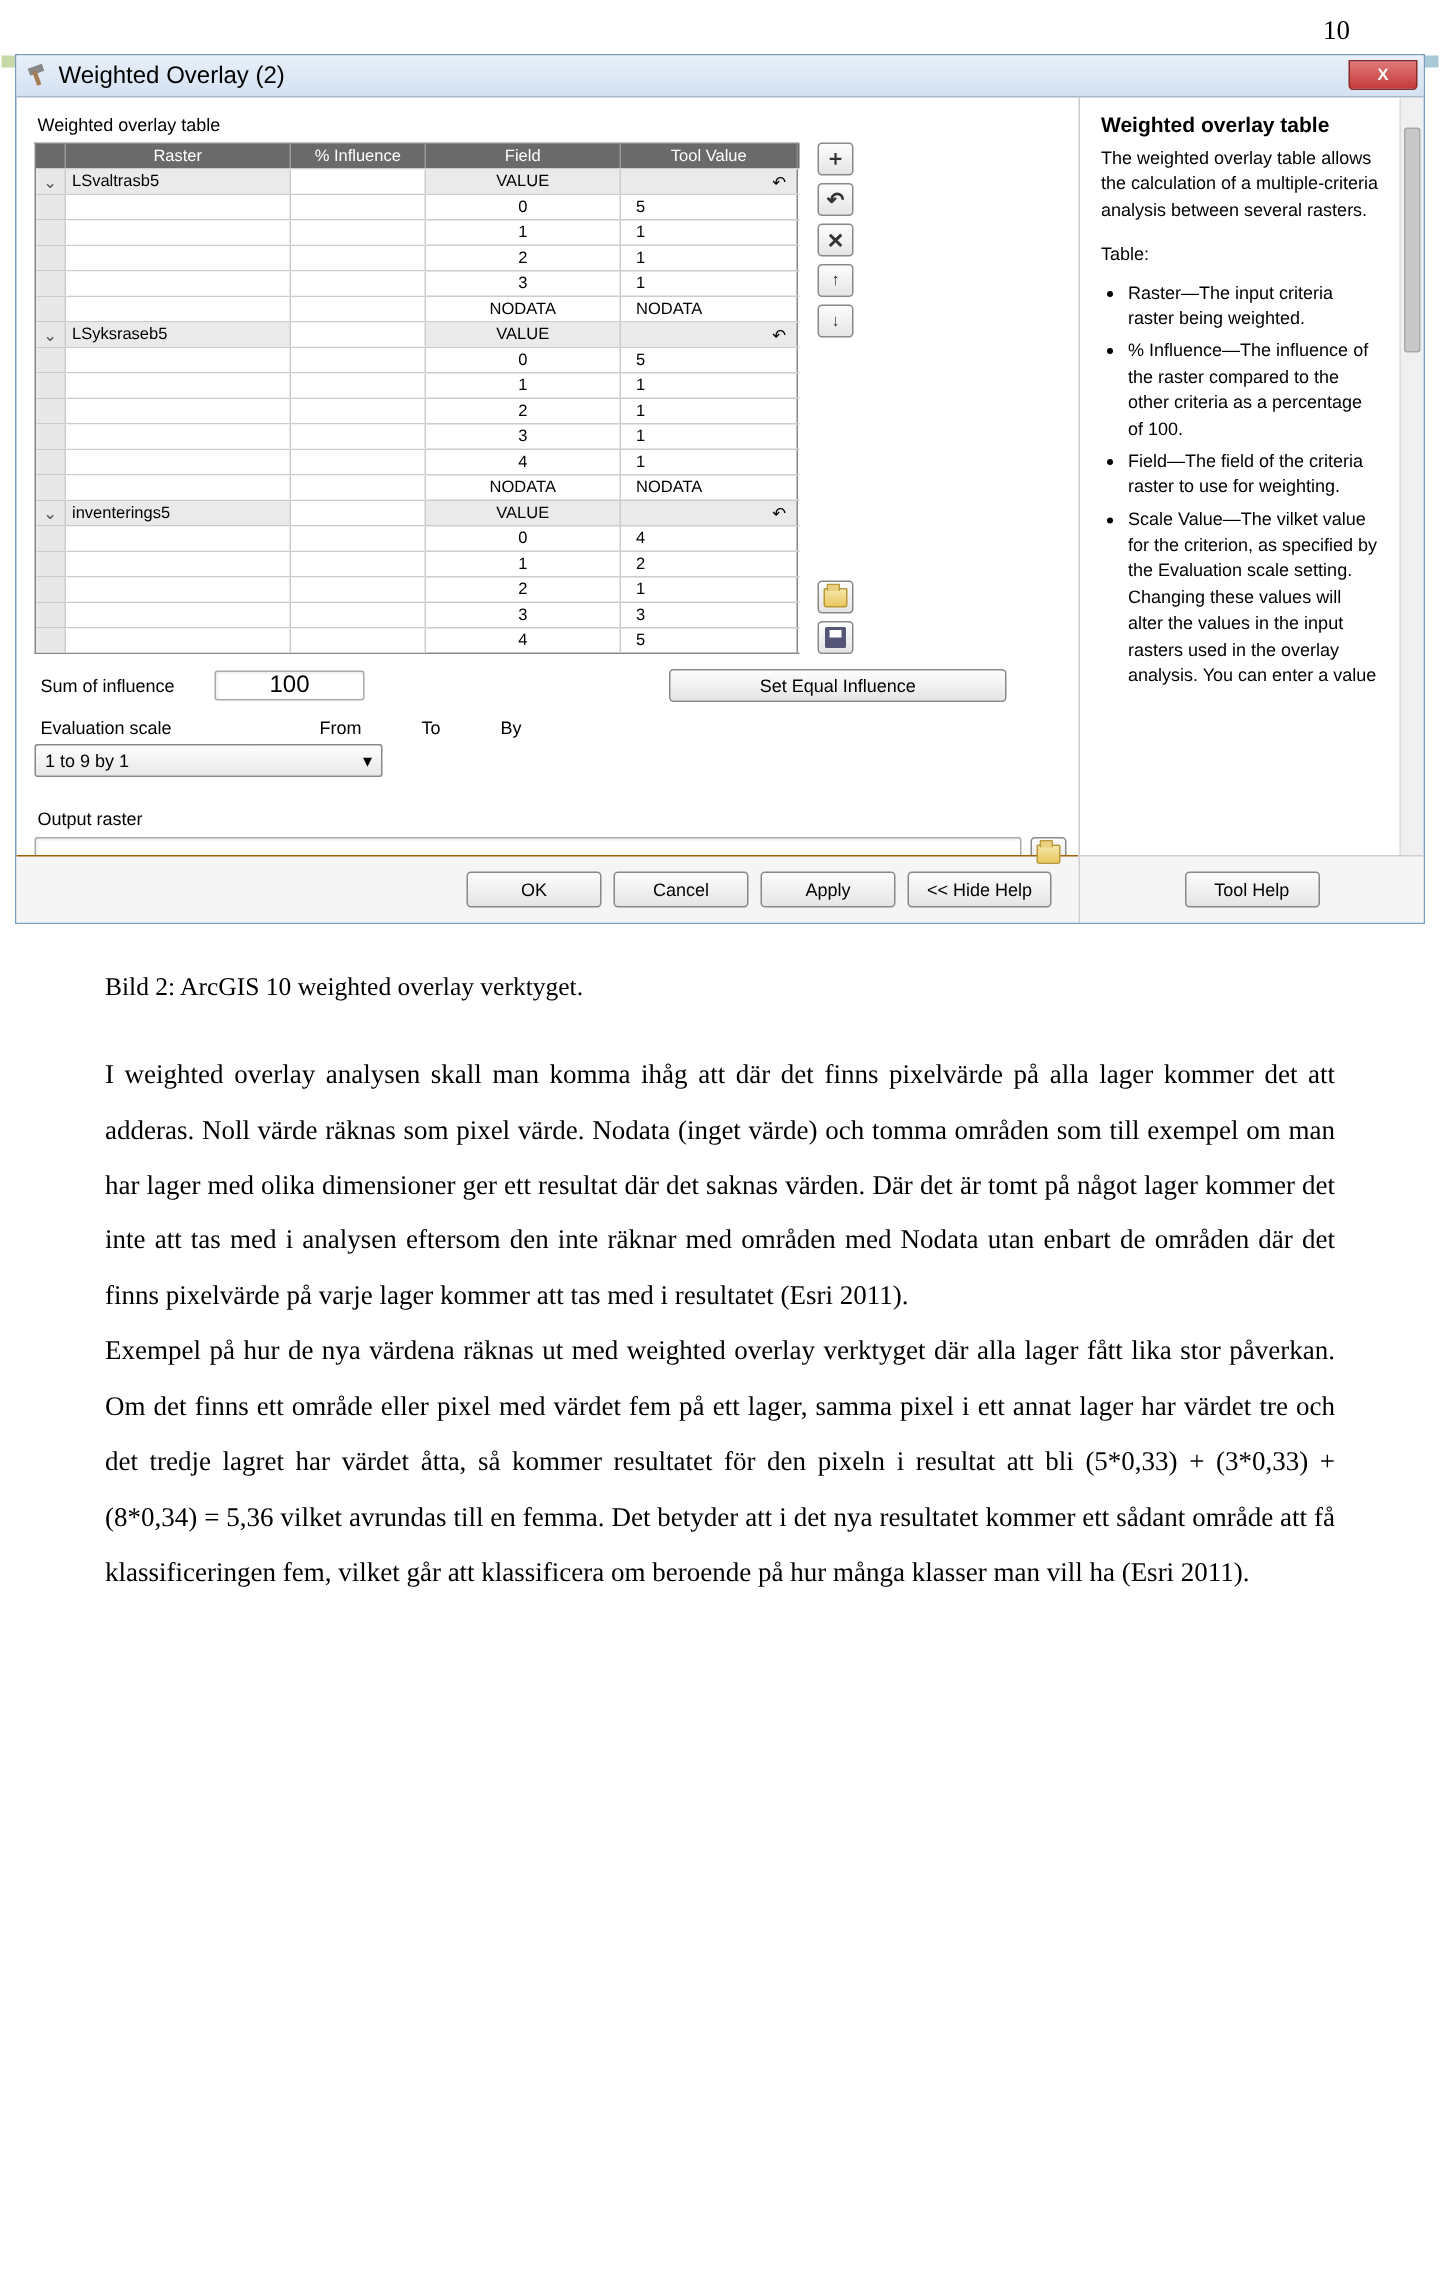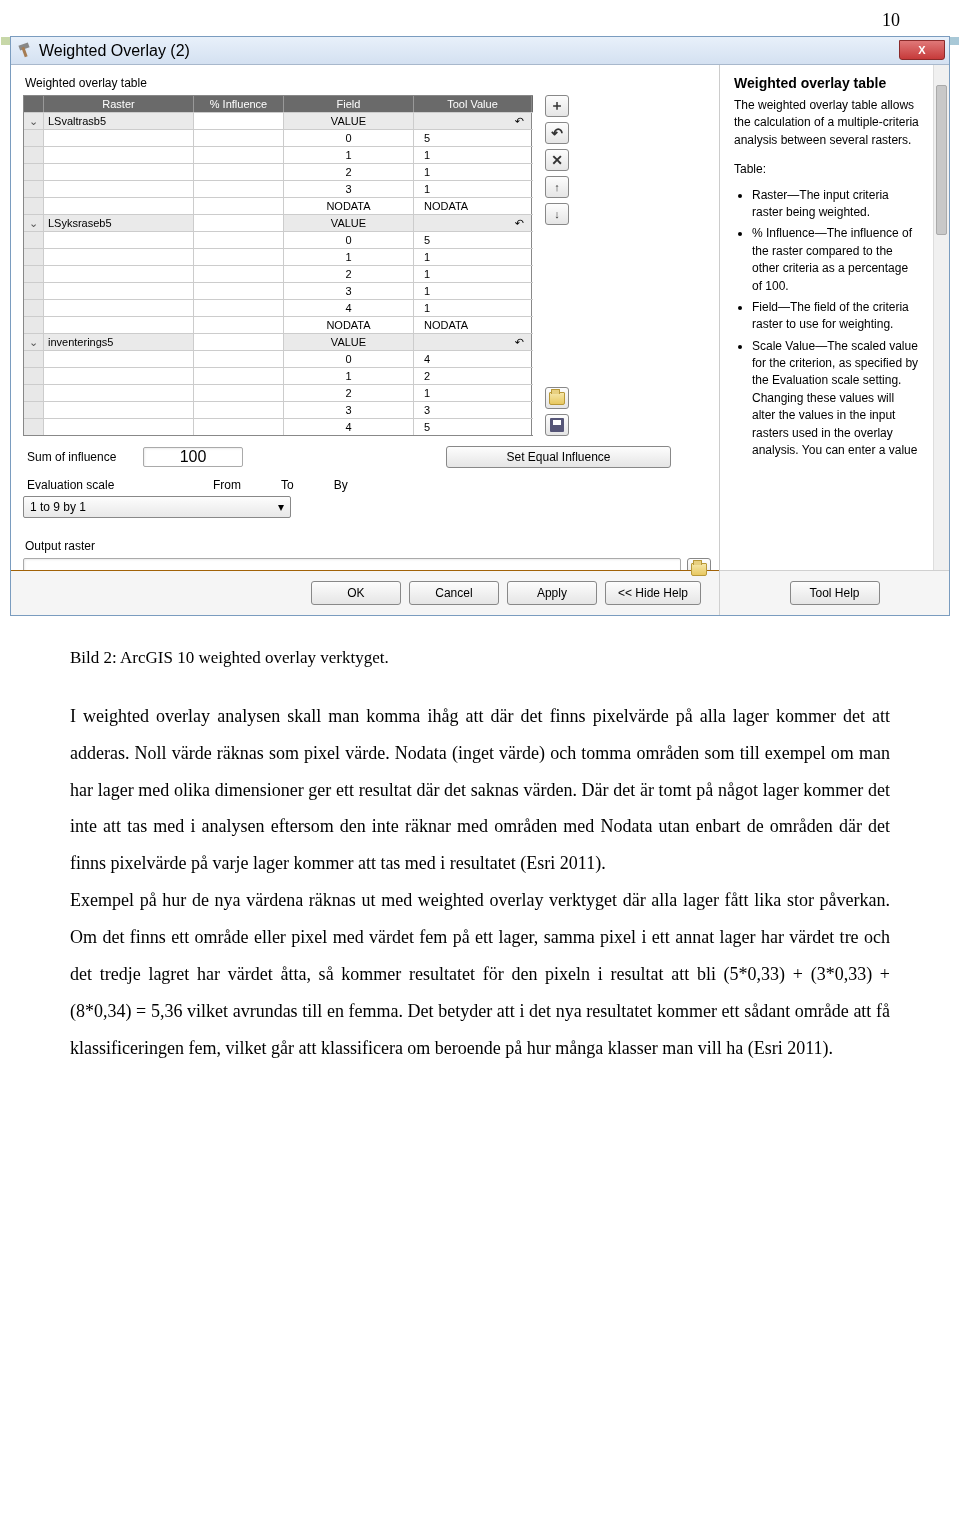--- a/index.html
+++ b/index.html
@@ -36,21 +36,21 @@
   .trow.data-row .col-field { justify-content:center; }
   .trow.data-row .col-scale { justify-content:flex-start; padding-left:10px; }
   .side-btns { width: 40px; padding-left: 8px; display:flex; flex-direction:column; gap:5px; align-items:center; }
   .sq-btn { width: 24px; height: 22px; border: 1px solid #888; background: linear-gradient(#fdfdfd,#e5e5e5); border-radius:3px; display:flex; align-items:center; justify-content:center; font-size:14px; font-weight:bold; color:#333; }
   .sq-btn.arrow { font-size:11px; }
   .form-row { display:flex; align-items:center; margin-top:10px; }
   .form-row label { font-size:12px; width:120px; padding-left:4px; }
   .inset-input { border:1px solid #aaa; background:#fff; height:20px; padding:0 6px; font-size:16px; display:flex; align-items:center; border-radius:2px; box-shadow: inset 1px 1px 2px rgba(0,0,0,0.08); }
   .sum-input { width:100px; justify-content:center; }
   .wide-btn { flex-grow:0; width:225px; height:22px; border:1px solid #888; background:linear-gradient(#fdfdfd,#e5e5e5); border-radius:3px; display:flex; align-items:center; justify-content:center; font-size:12px; margin-left:auto; margin-right:40px; }
-  .eval-dropdown { width: 268px; height:22px; border:1px solid #888; border-radius:2px; background:linear-gradient(#fdfdfd,#e8e8e8); display:flex; align-items:center; justify-content:space-between; padding:0 6px; font-size:12px; }
+  .eval-dropdown { width: 232px; height:22px; border:1px solid #888; border-radius:2px; background:linear-gradient(#fdfdfd,#e8e8e8); display:flex; align-items:center; justify-content:space-between; padding:0 6px; font-size:12px; }
   .fromtoby { display:flex; gap:40px; margin-left:10px; font-size:12px; }
   .output-row { margin-top:18px; }
   .output-field { display:flex; align-items:center; margin-top:4px; }
   .output-input { flex:1; height:22px; border:1px solid #aaa; border-radius:2px; background:#fff; box-shadow: inset 1px 1px 2px rgba(0,0,0,0.08); }
   .btn-bar { display:flex; gap:8px; padding:10px 18px; border-top:1px solid #a16207; justify-content:flex-end; background:#f5f5f5; }
   .dbtn { min-width:90px; height:24px; border:1px solid #888; background:linear-gradient(#fdfdfd,#e5e5e5); border-radius:3px; display:flex; align-items:center; justify-content:center; font-size:12px; padding:0 12px; }
   .help-head { font-weight:bold; font-size:14px; padding:10px 14px 6px; }
   .help-body { padding:0 14px; font-size:12px; line-height:1.45; overflow:hidden; flex:1; }
   .help-body ul { margin:8px 0 0 18px; }
   .help-body li { margin-bottom:4px; }
@@ -280,21 +280,21 @@
       <div style="display:flex; flex:1; overflow:hidden">
         <div style="flex:1; overflow:hidden">
           <div class="help-head">Weighted overlay table</div>
           <div class="help-body">
             <p>The weighted overlay table allows the calculation of a multiple-criteria analysis between several rasters.</p>
             <p style="margin-top:12px">Table:</p>
             <ul id="help-bullets">
                   <li>Raster—The input criteria raster being weighted.</li>
                   <li>% Influence—The influence of the raster compared to the other criteria as a percentage of 100.</li>
                   <li>Field—The field of the criteria raster to use for weighting.</li>
-                  <li>Scale Value—The scaled value for the criterion, as specified by the Evaluation scale setting. Changing these values will alter the values in the input rasters used in the overlay analysis. You can enter a value</li>
+                  <li>Scale Value—The vilket value for the criterion, as specified by the Evaluation scale setting. Changing these values will alter the values in the input rasters used in the overlay analysis. You can enter a value</li>
                 </ul>
           </div>
         </div>
         <div class="scroll-ind">
               <div class="scroll-thumb"></div>
             </div>
       </div>
     </div>
   </div>
   <div style="display:flex">

